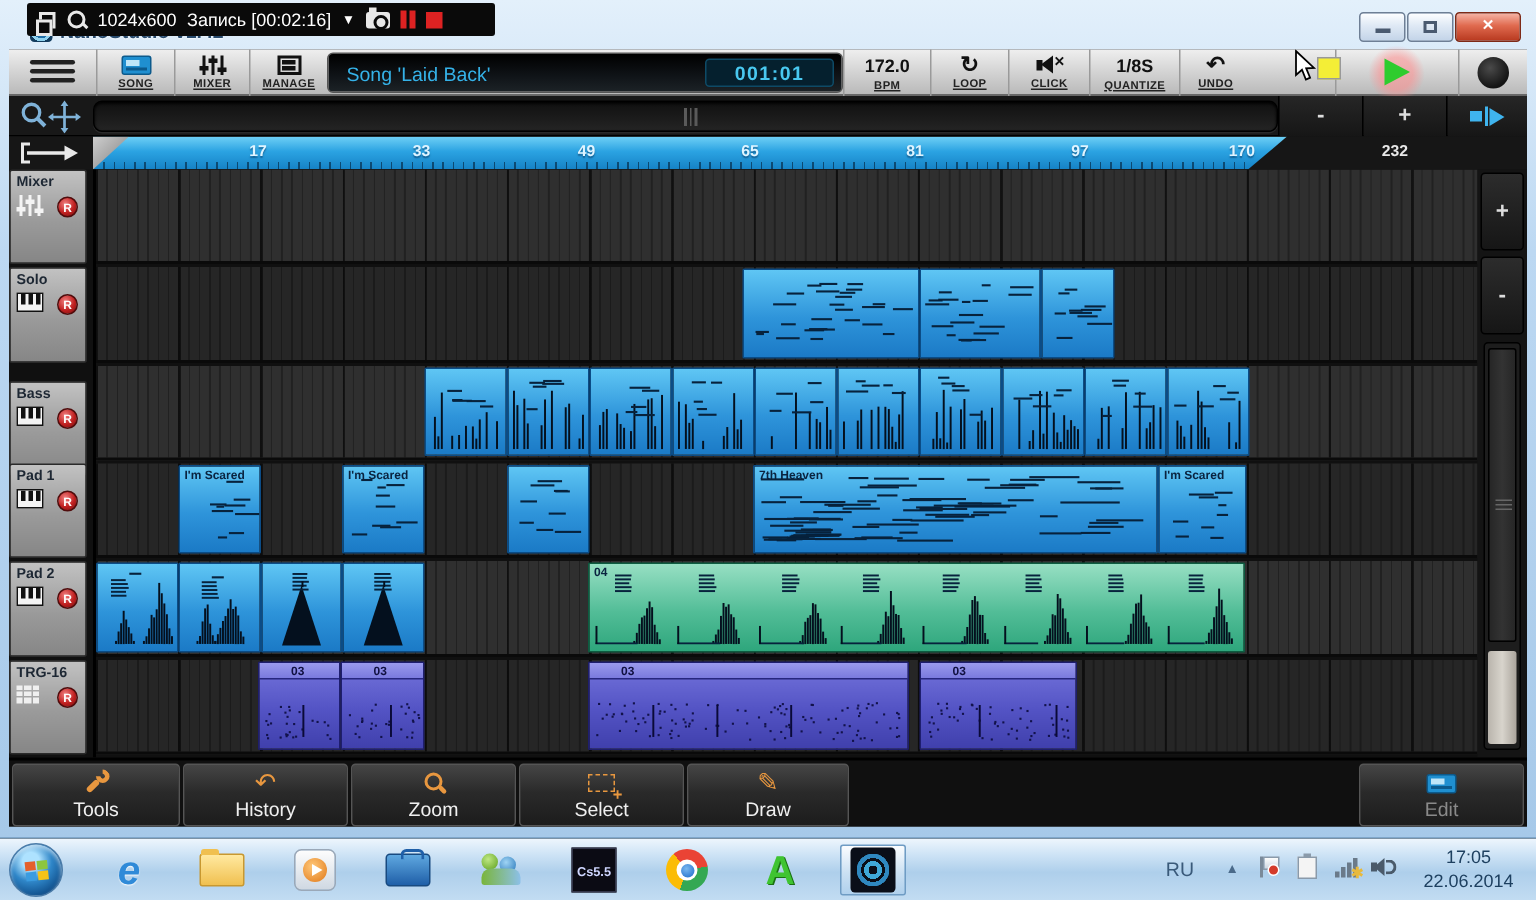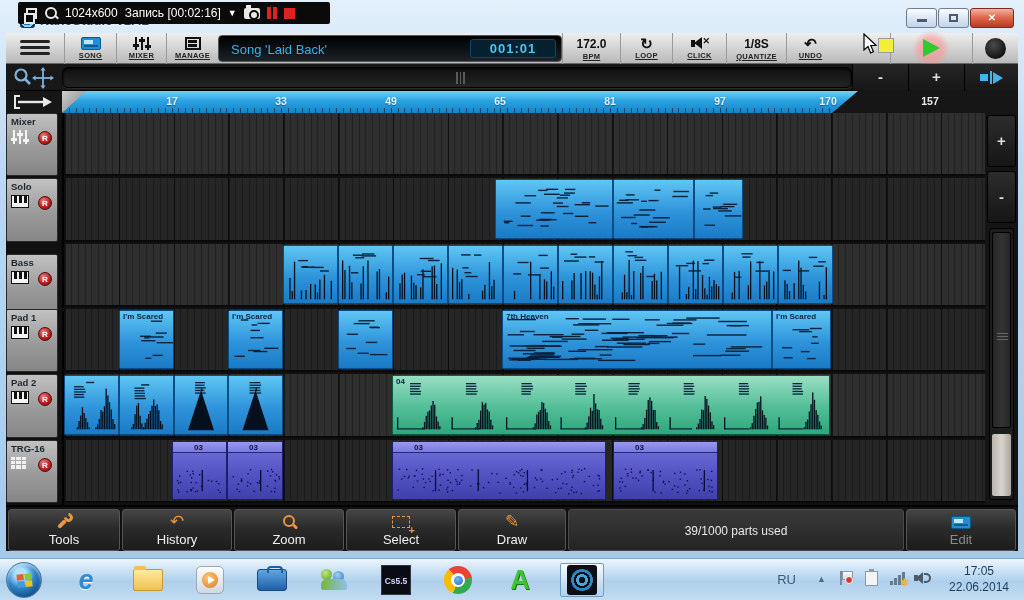--- a/index.html
+++ b/index.html
@@ -367,21 +367,21 @@
       <div id="rulerrow">
         <svg id="follow-left" width="48" height="20" viewBox="0 0 48 20">
           <path d="M10 4 h-5 v12 h5" fill="none" stroke="#e8e8e8" stroke-width="2"></path>
           <line x1="8" y1="10" x2="34" y2="10" stroke="#e8e8e8" stroke-width="2.4"></line>
           <path d="M42 10 l-9 -5 v10 Z" fill="#e8e8e8"></path>
         </svg>
         <div id="ruler">
           <div id="ruler-blue"></div>
           <div id="ruler-ticks"></div>
           <div id="ruler-wedge"></div>
-          <span id="ruler-end" style="position: absolute; left: 868px;">157</span>
+          <span id="ruler-end" style="position: absolute; left: 868px;">232</span>
         <span class="rtick" style="left: 110px;">17</span>
             <span class="rtick" style="left: 219px;">33</span>
             <span class="rtick" style="left: 329px;">49</span>
             <span class="rtick" style="left: 438px;">65</span>
             <span class="rtick" style="left: 548px;">81</span>
             <span class="rtick" style="left: 658px;">97</span>
             <span class="rtick" style="left: 766px;">170</span>
           </div>
       </div>
 
@@ -1456,21 +1456,20 @@
               <div class="mag-ic"></div>
             </div>
           <div class="blabel">Zoom</div>
         </div>
         <div class="bbtn" style="left:452px;width:108px;">
           <div class="bicon">
               <span class="oicon">✎</span>
             </div>
           <div class="blabel">Draw</div>
         </div>
-        <div id="bstatus">39/1000 parts used</div>
         <div class="bbtn" id="bedit" style="left:900px;width:110px;">
           <div class="bicon">
               <div class="screen-ic"></div>
             </div>
           <div class="blabel">Edit</div>
         </div>
       </div>
     </div>
   </div>
 

